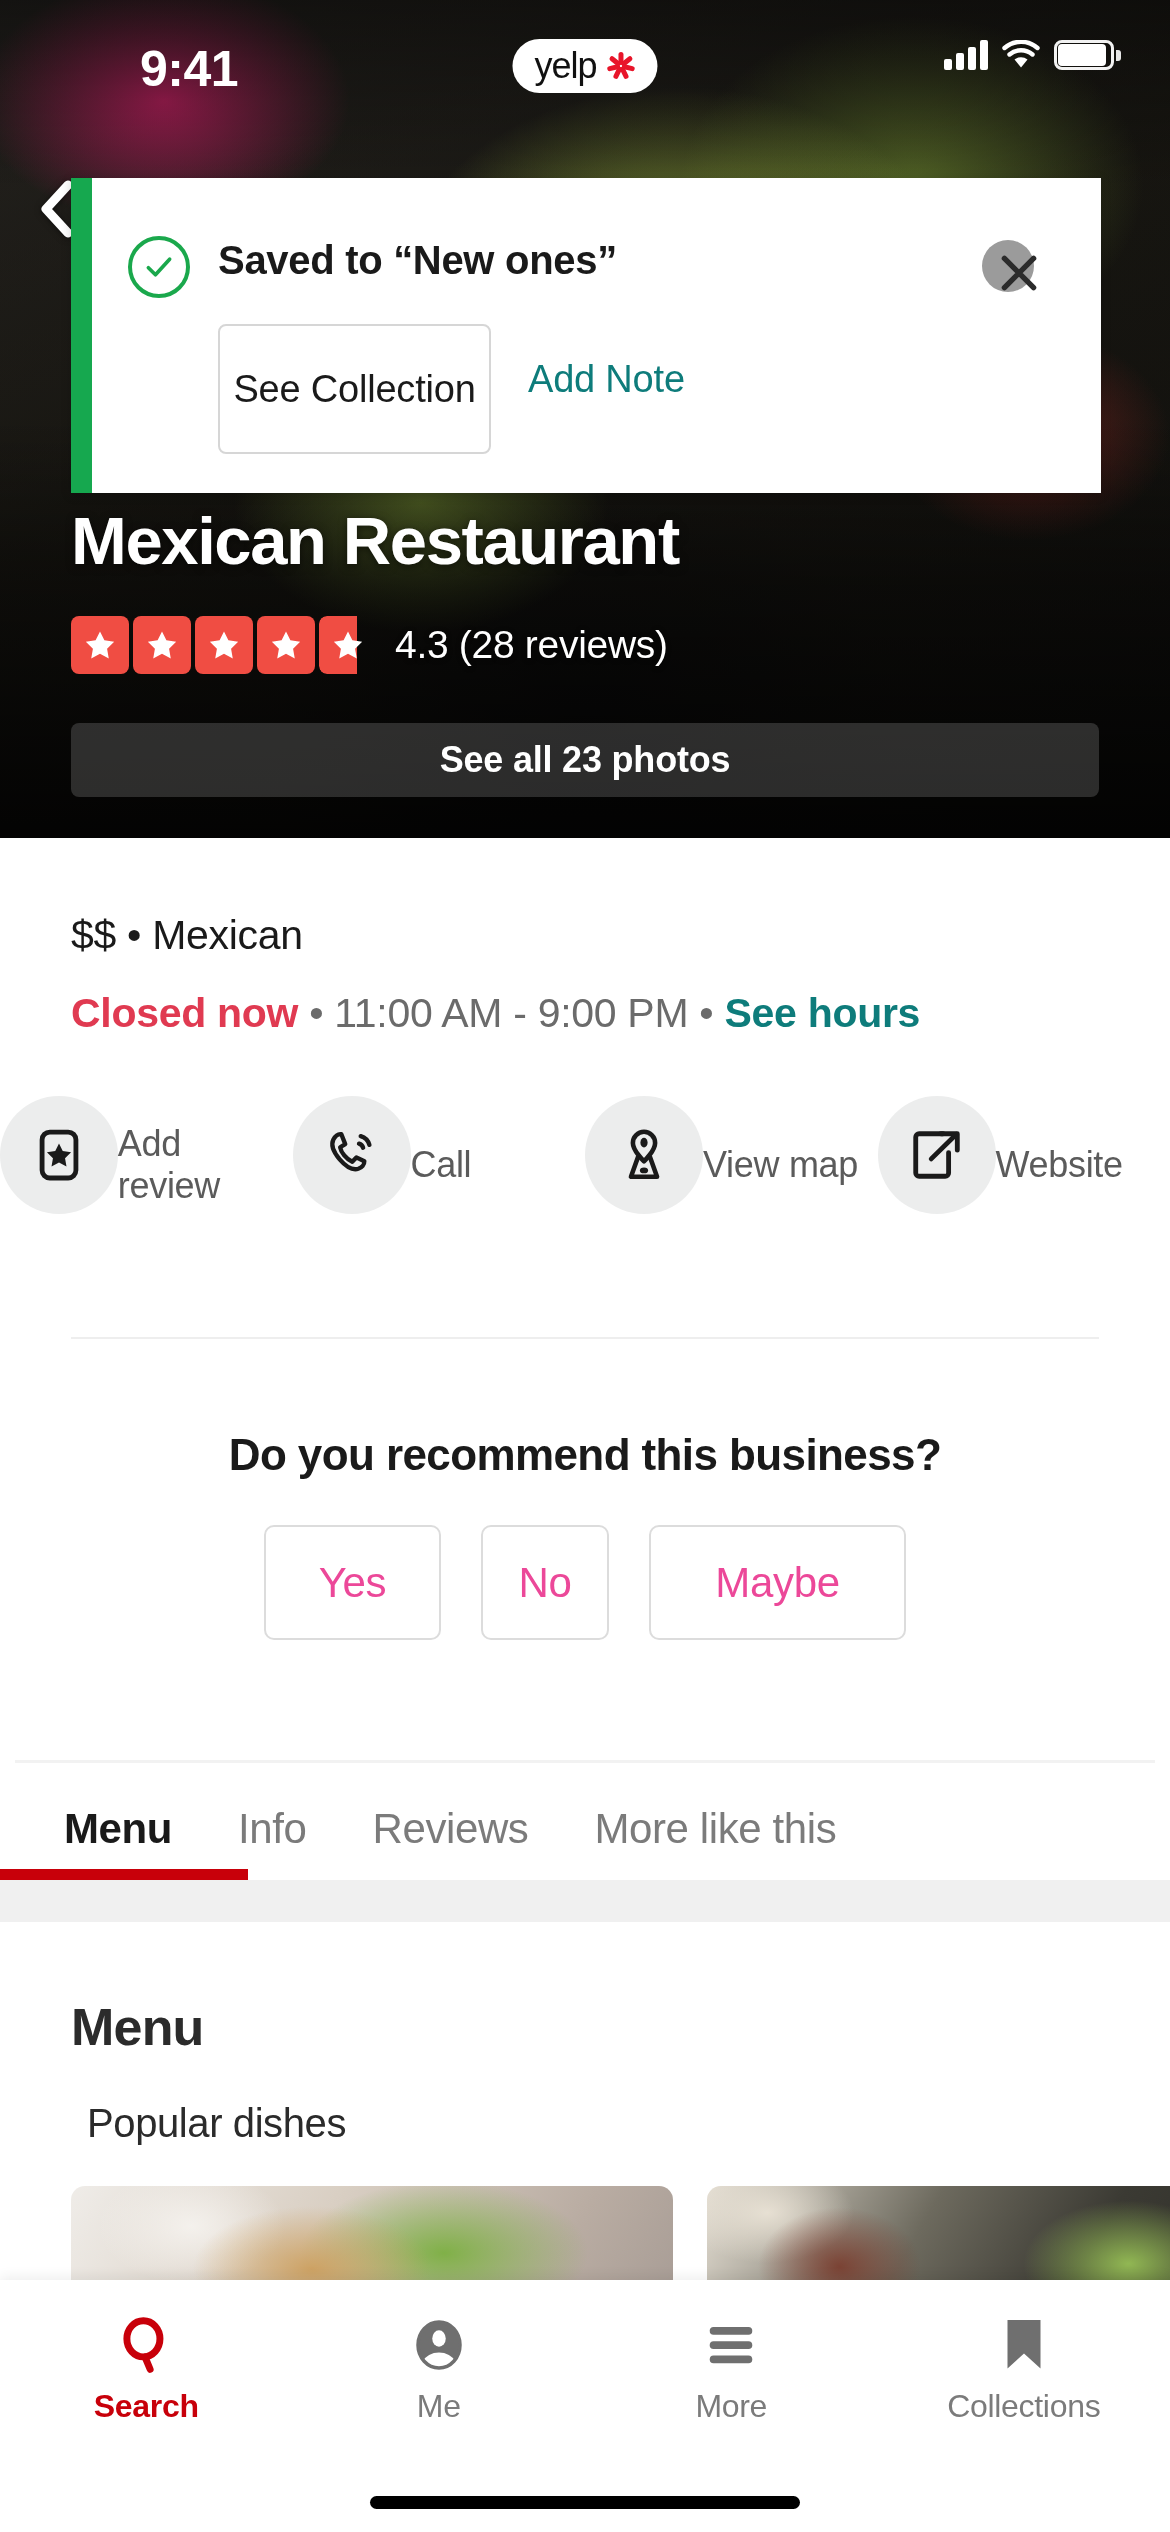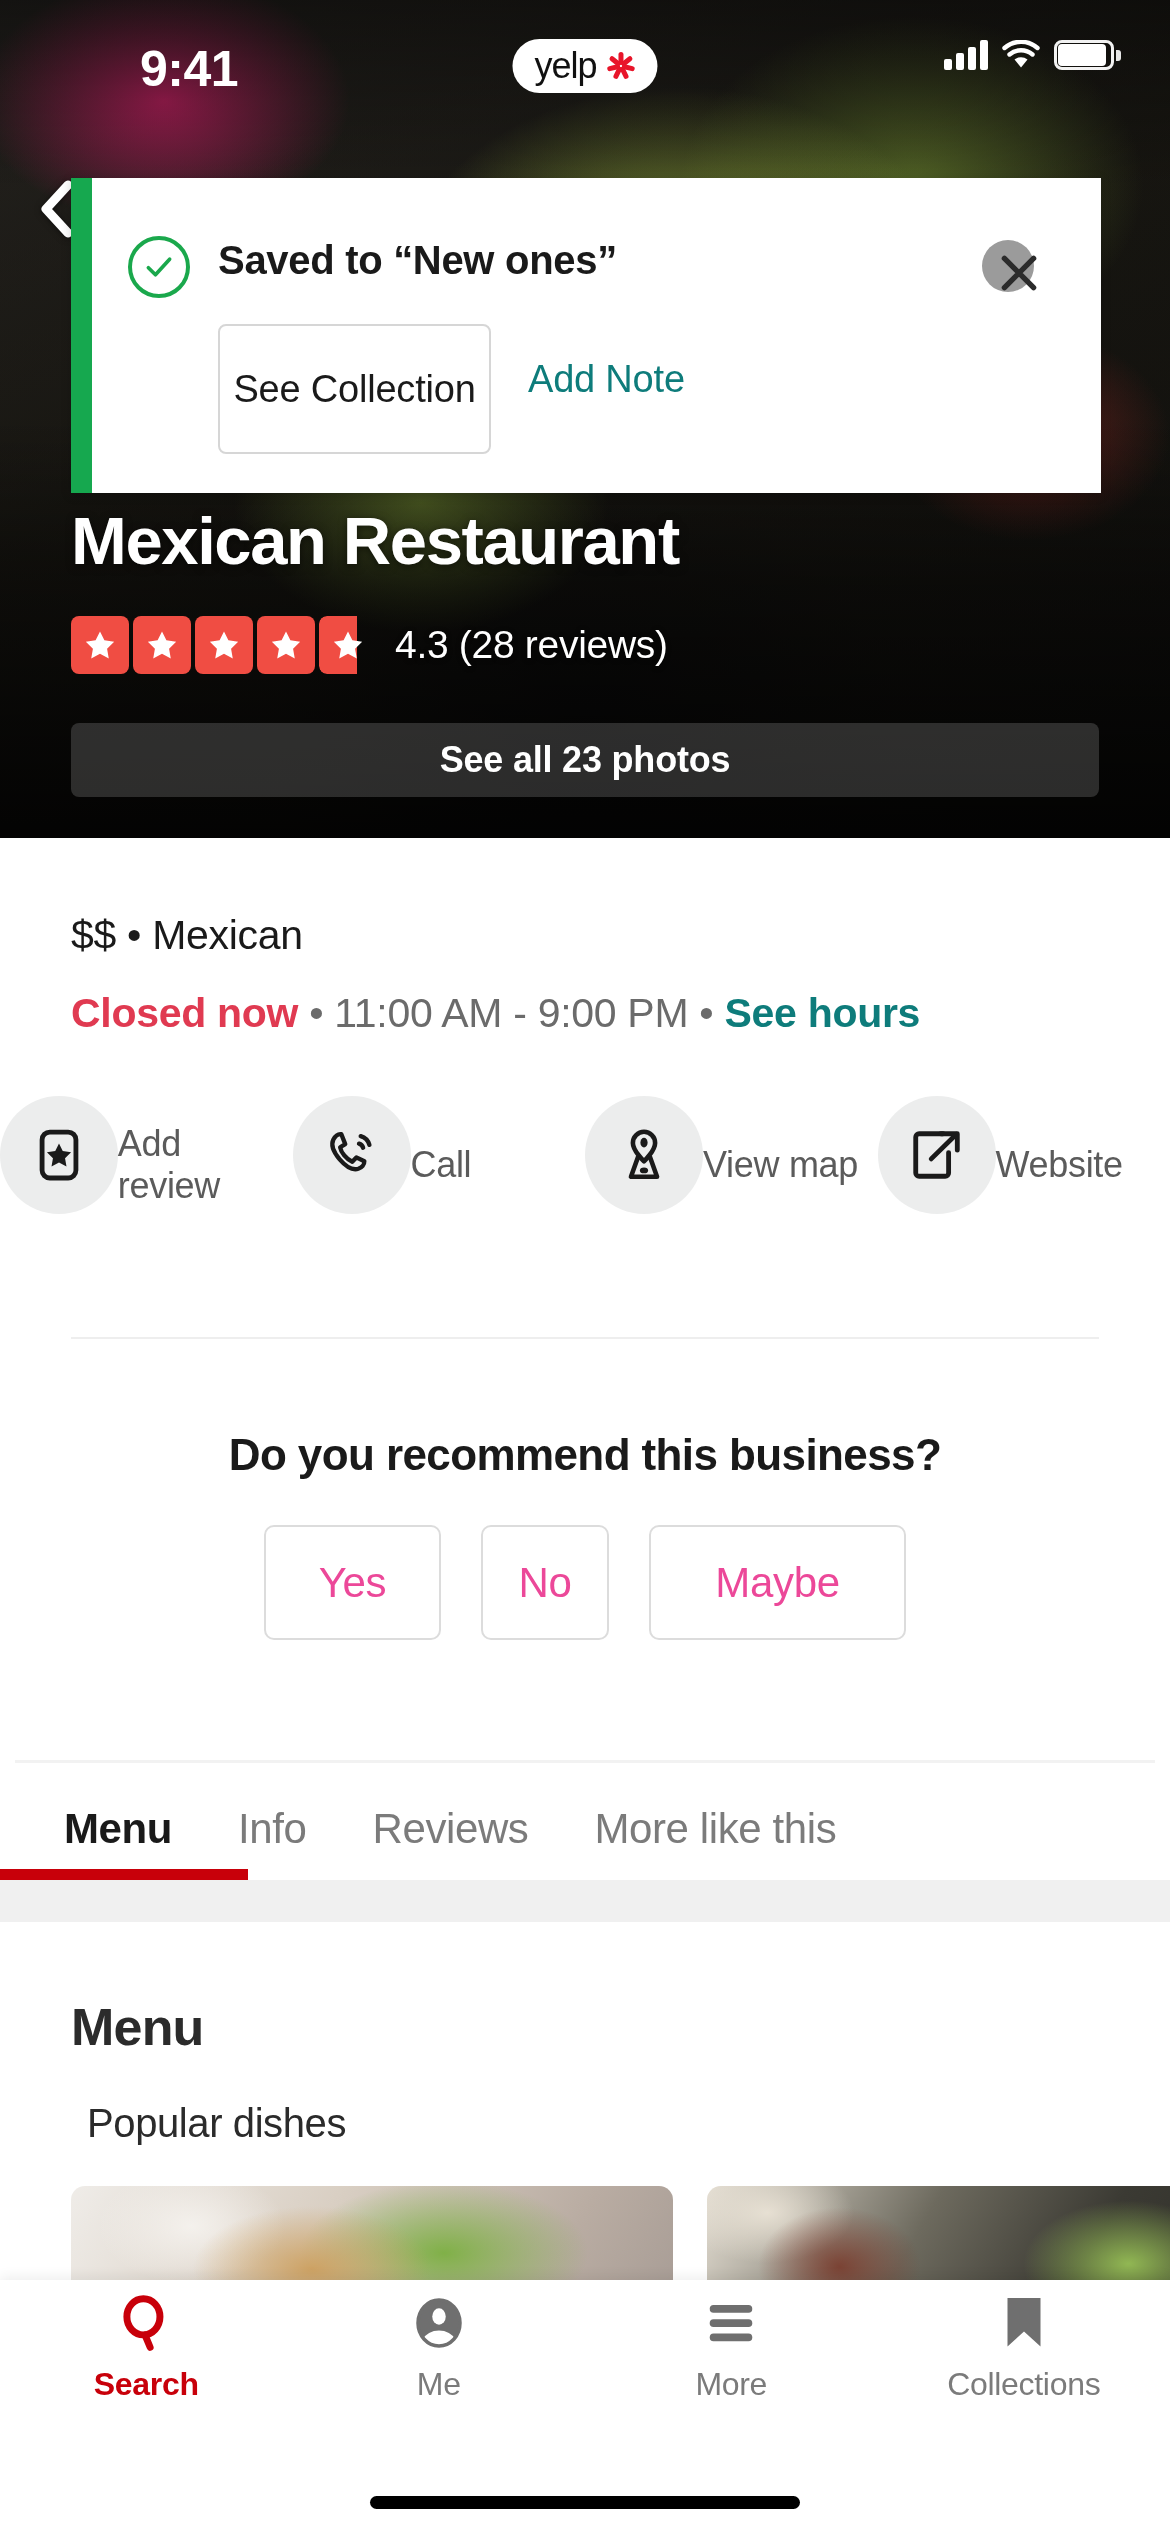--- a/index.html
+++ b/index.html
@@ -241,21 +241,21 @@
       radial-gradient(ellipse 120px 70px at 10% 20%, rgba(235,228,215,.9) 0%, rgba(215,206,192,0) 72%),
       linear-gradient(120deg,#e4ded3 0%,#6d6a5e 35%,#3b3a33 62%,#2b2a25 100%);
   }
 
   
   #bottom-nav {
     position:absolute; left:0; bottom:0; width:1170px; height:252px;
     background:#fff; z-index:30;
     box-shadow:0 -3px 12px rgba(0,0,0,.07);
   }
-  #nav-items { display:flex; width:100%; }
+  #nav-items { display:flex; width:100%; padding-top:22px; }
   .nav-item { flex:1; display:flex; flex-direction:column; align-items:center; }
   .nav-icon { height:86px; display:flex; align-items:center; justify-content:center; }
   .nav-label { font-size:32px; color:#7b7b7b; letter-spacing:-0.3px; }
   .nav-item.active .nav-label { color:#c8000a; font-weight:700; }
   #home-indicator {
     position:absolute; left:50%; transform:translateX(-50%); bottom:23px;
     width:430px; height:13px; background:#000; border-radius:7px;
   }
 </style>
 </head>

